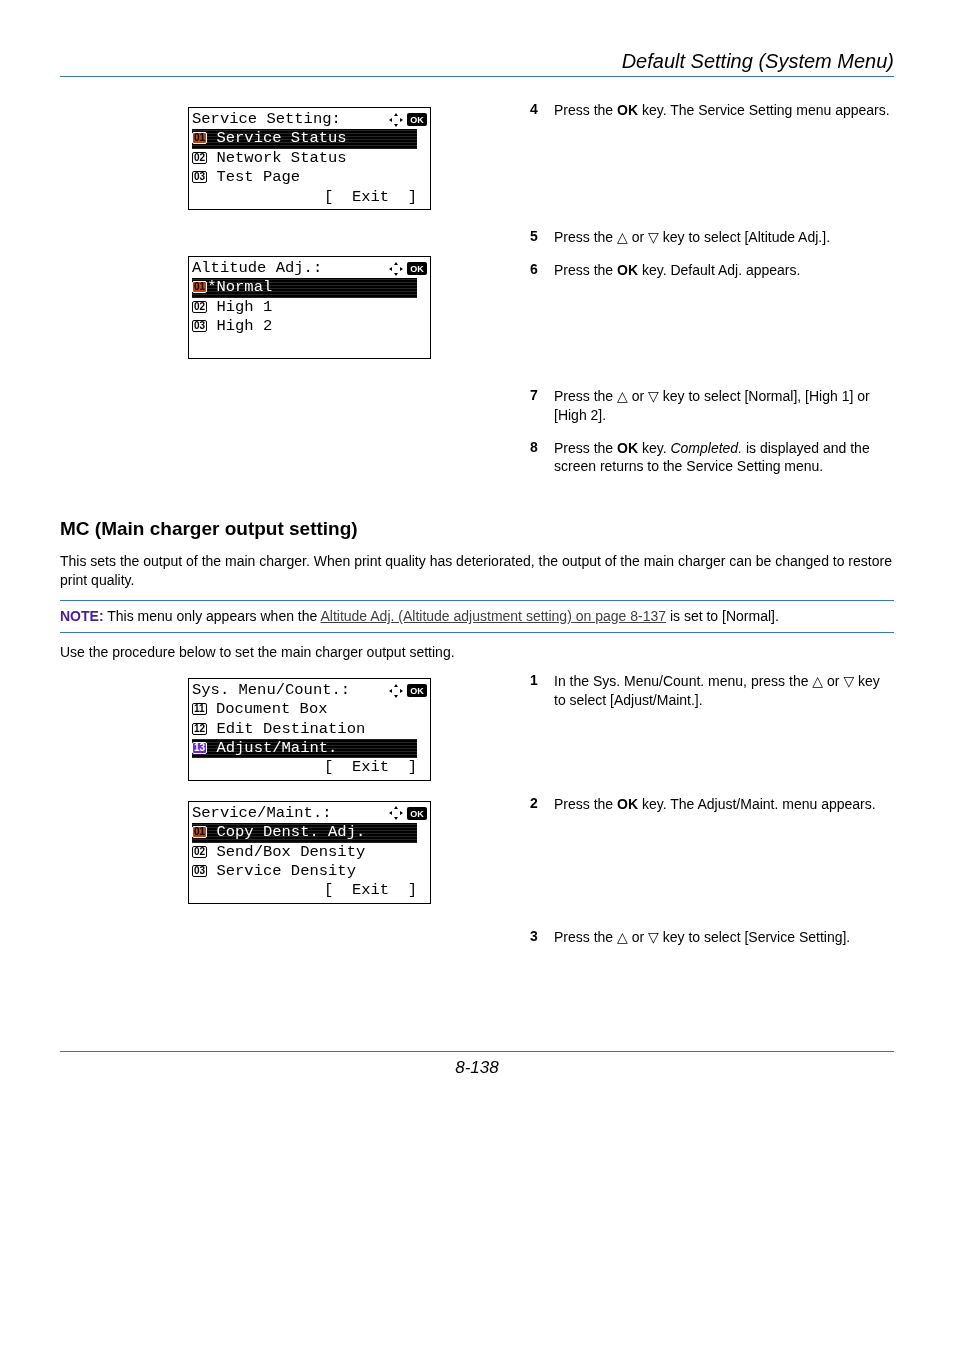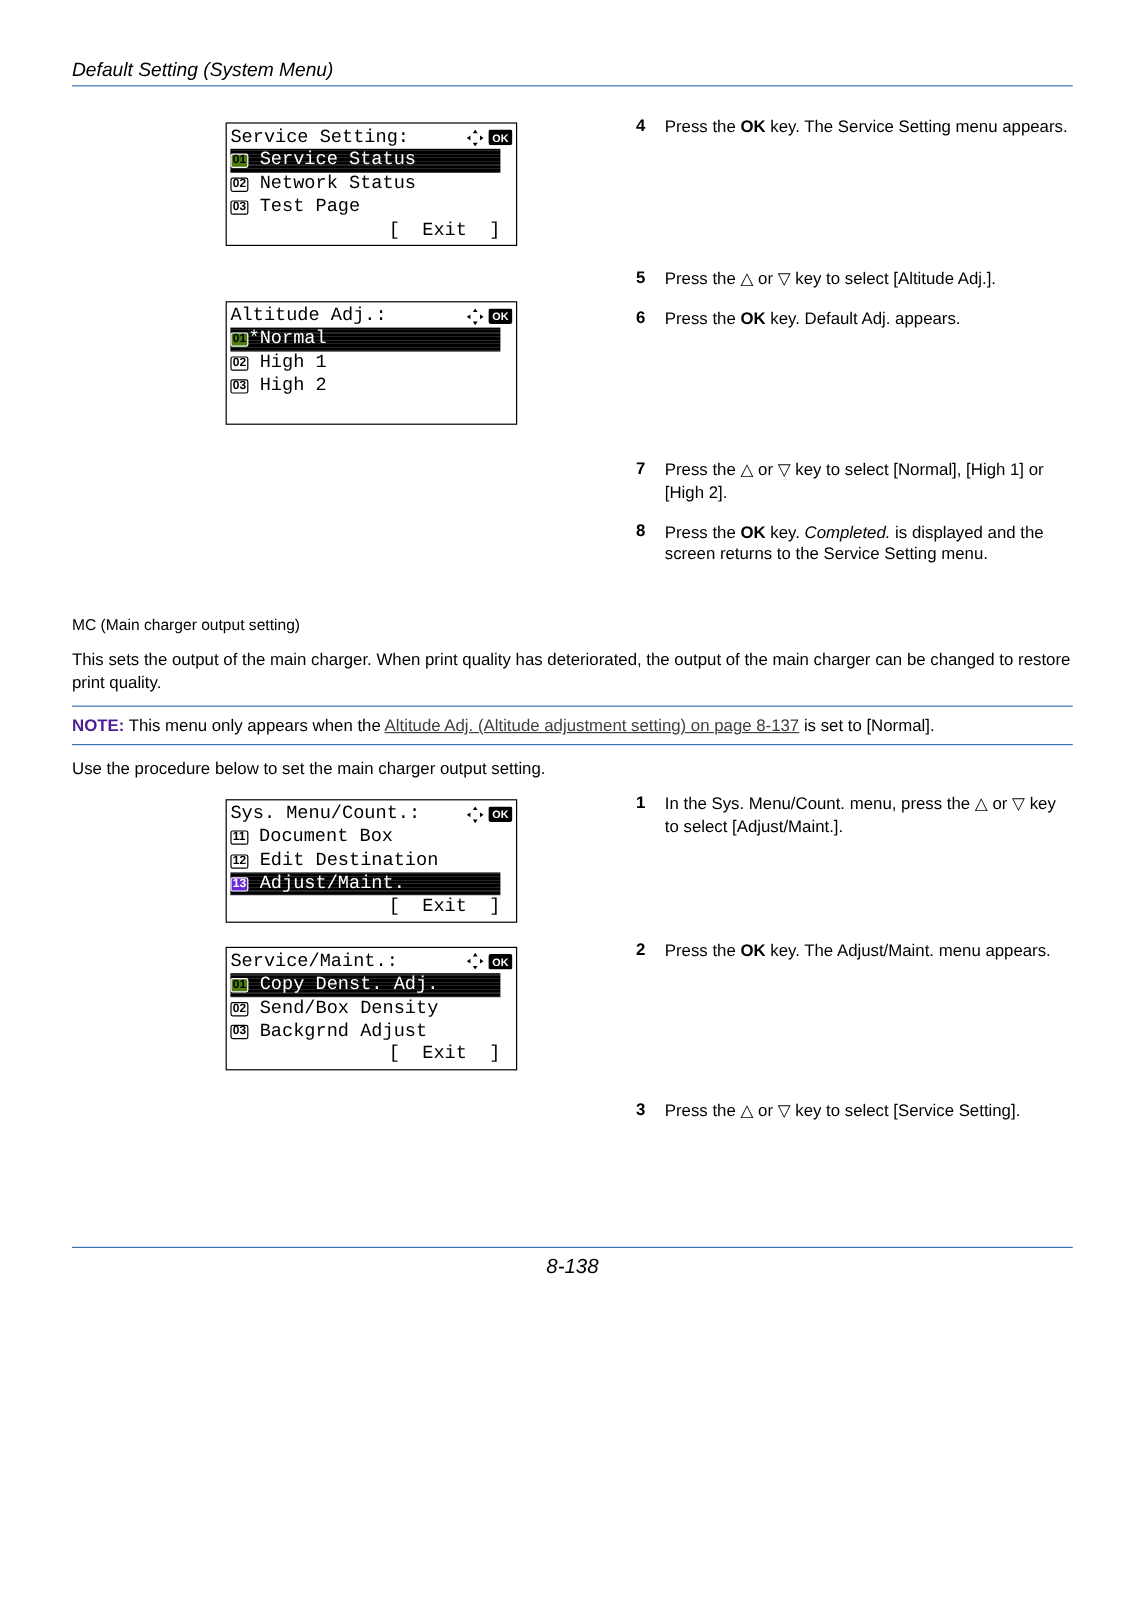--- a/index.html
+++ b/index.html
@@ -7,22 +7,23 @@
     padding: 50px 60px 40px 60px;
     font-family: Arial, Helvetica, sans-serif;
     font-size: 14px;
     color: #000;
     background: #fff;
     width: 954px;
     box-sizing: border-box;
   }
   .header-line {
     display: flex;
+    justify-content: flex-end;
     font-style: italic;
-    font-size: 16px;
+    font-size: 20px;
     margin-bottom: 3px;
   }
   .hr-blue {
     border: none;
     border-top: 1.5px solid #3b74b9;
     margin: 0 0 24px 0;
   }
   .hr-blue-tight {
     border: none;
     border-top: 1.5px solid #3b74b9;
@@ -81,39 +82,39 @@
   }
   .hatched::before {
     content:"";
     position:absolute;
     inset:0;
     background: #000;
     background-image: repeating-linear-gradient(0deg, rgba(255,255,255,0.15) 0 1px, transparent 1px 3px);
     z-index:0;
   }
   .hatched > * { position:relative; z-index:1; white-space:pre; }
-  .hatched .num-badge { background:#4d7c0f; color:#000; border-color:#fff; }
+  .hatched .num-badge { background:#c2410c; color:#000; border-color:#fff; }
   .hatched .num-badge.inverse-h { background:#6d28d9; color:#fff; border-color:#fff; }
 
   .step {
     display:flex;
     margin-bottom: 14px;
   }
   .step .num {
     width: 24px;
     font-weight: bold;
     flex-shrink:0;
   }
   .step .txt {
     flex: 1;
     line-height: 1.35;
   }
   .section-h {
-    font-weight: normal;
-    font-size: 13px;
+    font-weight: bold;
+    font-size: 19px;
     margin: 28px 0 12px 0;
   }
   p.body {
     margin: 10px 0;
     line-height: 1.35;
   }
   .note-word {
     color: #4c1d95;
     font-weight: bold;
   }
@@ -276,21 +277,21 @@
               <path d="M7 0 L9 3 H5 Z M7 14 L5 11 H9 Z M0 7 L3 5 V9 Z M14 7 L11 9 V5 Z" fill="#000"></path>
             </svg>
           <svg class="ok-icon" width="20" height="13" viewBox="0 0 20 13">
               <rect width="20" height="13" rx="2" fill="#000"></rect>
               <text x="10" y="10" text-anchor="middle" font-size="9" font-family="Arial" font-weight="bold" fill="#fff">OK</text>
             </svg>
         </span>
       </div>
       <div class="row hatched"><span><span class="num-badge">01</span><span> Copy Denst. Adj.</span></span></div>
       <div class="row"><span class="num-badge">02</span><span> Send/Box Density</span></div>
-      <div class="row"><span class="num-badge">03</span><span> Backgrnd Adjust</span></div>
+      <div class="row"><span class="num-badge">03</span><span> Service Density</span></div>
       <div class="row" style="text-align:right; padding-right:10px;">[  Exit  ]</div>
     </div>
   </div>
   <div class="right-col">
     <div class="step">
       <div class="num">2</div>
       <div class="txt"><span>Press the </span><b>OK</b><span> key. The Adjust/Maint. menu appears.</span></div>
     </div>
   </div>
 </div>

